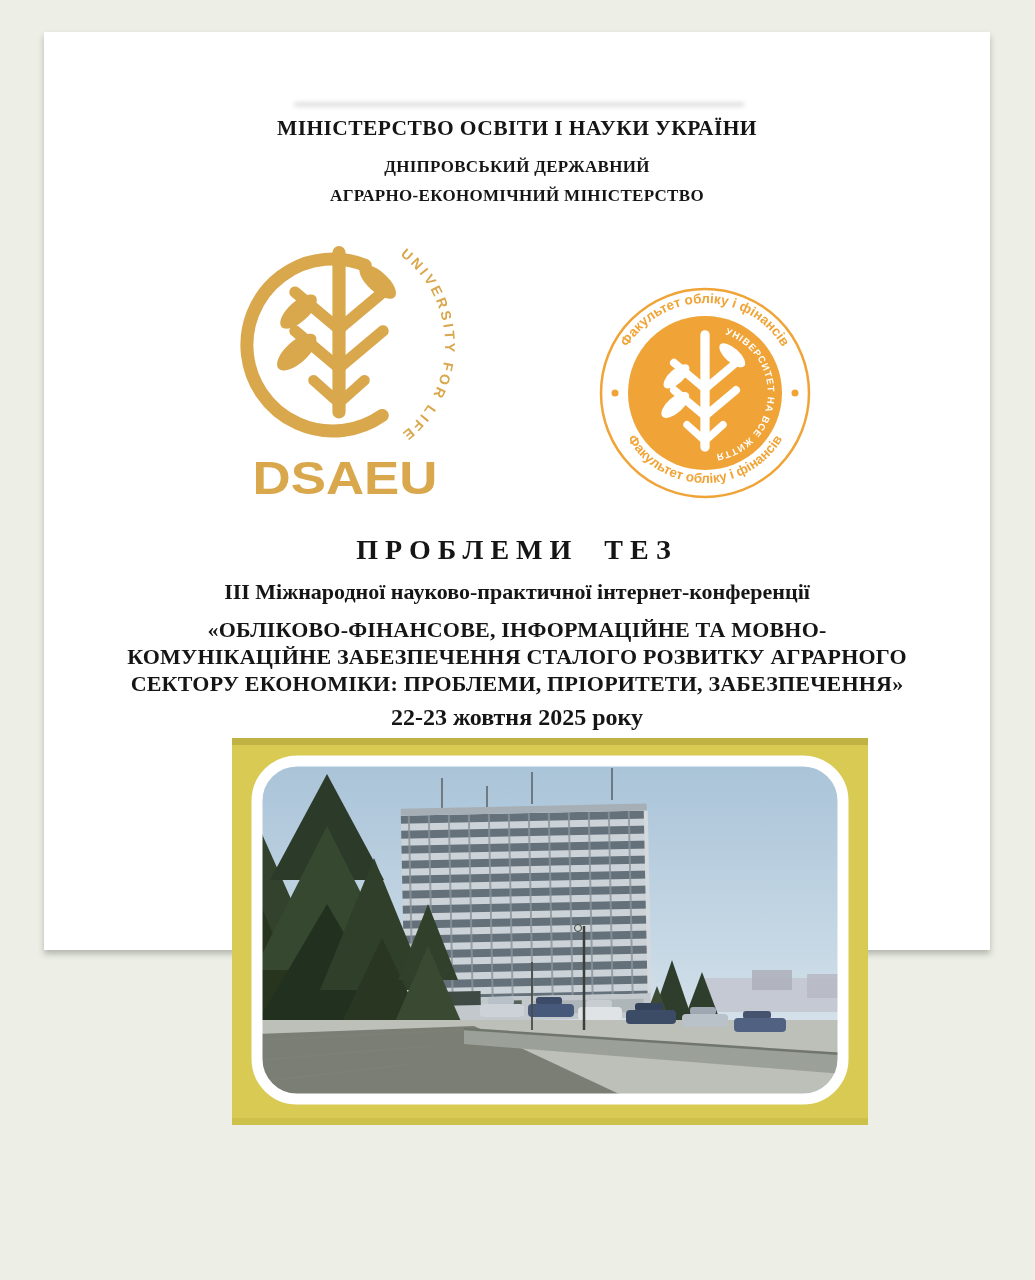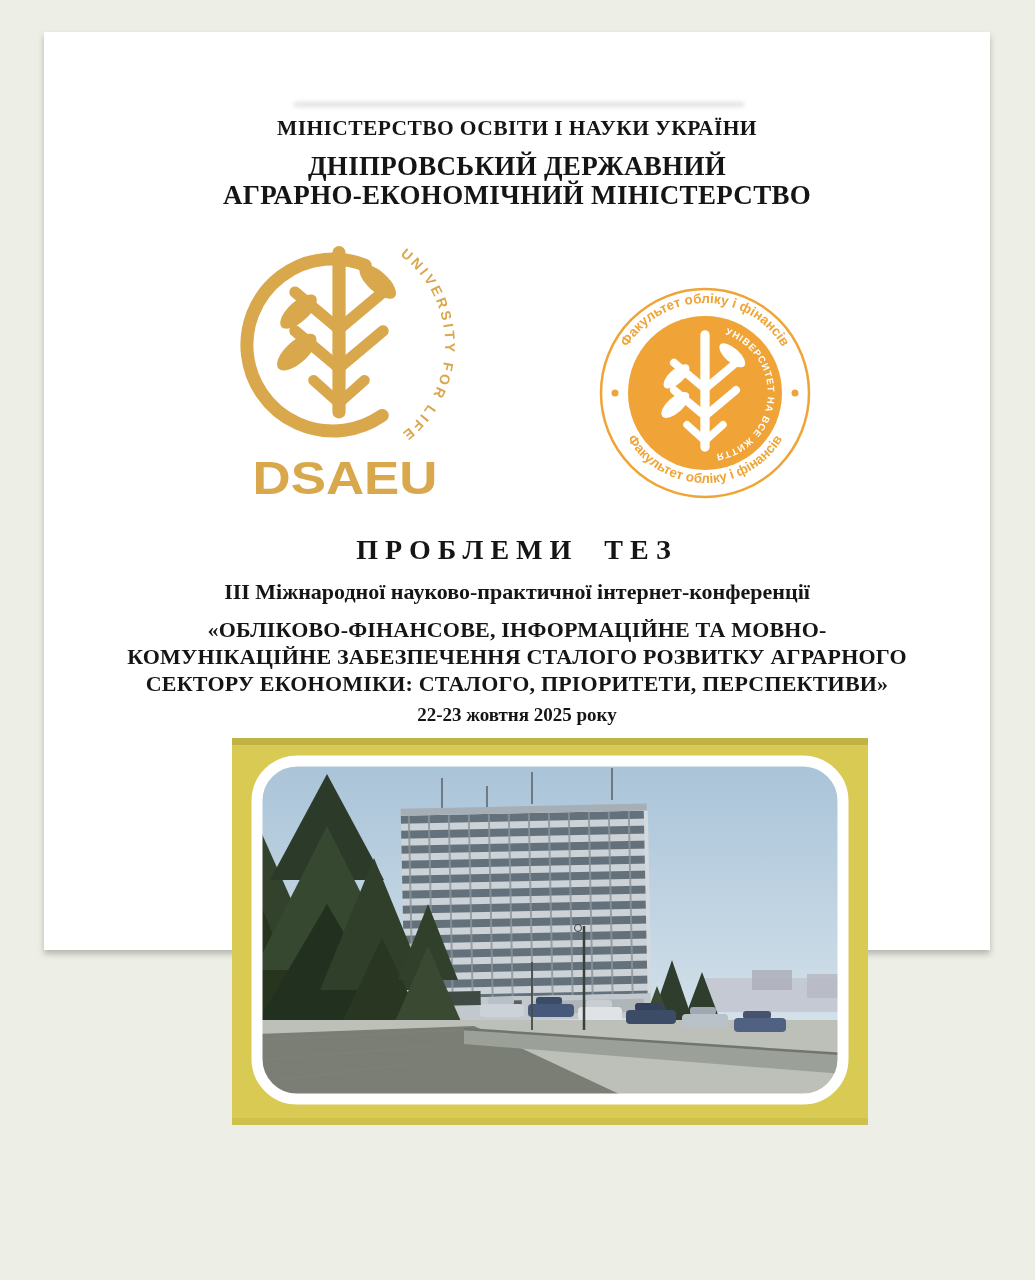--- a/index.html
+++ b/index.html
@@ -16,25 +16,25 @@
   }
   .ctext{
     position:absolute;left:0;width:100%;text-align:center;
     color:#151515;font-weight:bold;
   }
   .scan-artifact{
     position:absolute;top:70px;left:250px;width:450px;height:5px;
     background:rgba(150,150,150,.28);filter:blur(2px);
   }
   .ministry{top:84px;font-size:21.5px;letter-spacing:.4px;}
-  .university{top:120px;font-size:27px;line-height:29px;letter-spacing:.3px;}
+  .university{top:120px;font-size:17px;line-height:29px;letter-spacing:.3px;}
   .collection{top:502px;font-size:28px;letter-spacing:7px;word-spacing:12px;}
   .conf-kind{top:547px;font-size:22px;}
   .conf-title{top:584px;font-size:22px;line-height:27px;letter-spacing:.2px;}
-  .dates{top:672px;font-size:19px;}
+  .dates{top:672px;font-size:24px;}
   .place-year{top:1114px;font-size:21.5px;}
   .logo-dsaeu{position:absolute;left:189px;top:206px;width:227px;height:267px;}
   .logo-seal{position:absolute;left:554px;top:251px;width:215px;height:220px;}
   .photo-frame{position:absolute;left:188px;top:706px;width:636px;height:387px;}
   svg{display:block;width:100%;height:100%;}
 </style>
 </head>
 <body>
 
 <svg width="0" height="0" style="position:absolute" aria-hidden="true">
@@ -100,21 +100,21 @@
     </svg>
   </div>
 
   <div class="ctext collection">ПРОБЛЕМИ ТЕЗ</div>
 
   <div class="ctext conf-kind">ІІІ Міжнародної науково-практичної інтернет-конференції</div>
 
   <div class="ctext conf-title">
     <div>«ОБЛІКОВО-ФІНАНСОВЕ, ІНФОРМАЦІЙНЕ ТА МОВНО-</div>
     <div>КОМУНІКАЦІЙНЕ ЗАБЕЗПЕЧЕННЯ СТАЛОГО РОЗВИТКУ АГРАРНОГО</div>
-    <div>СЕКТОРУ ЕКОНОМІКИ: СТАЛОГО, ПРІОРИТЕТИ, ПЕРСПЕКТИВИ»</div>
+    <div>СЕКТОРУ ЕКОНОМІКИ: ПРОБЛЕМИ, ПРІОРИТЕТИ, ЗАБЕЗПЕЧЕННЯ»</div>
   </div>
 
   <div class="ctext dates">22-23 жовтня 2025 року</div>
 
   <div class="photo-frame">
     <svg viewBox="0 0 636 387">
       <defs>
         <linearGradient id="sky" x1="0" y1="0" x2="0" y2="1">
           <stop offset="0" stop-color="#a9c3d8"></stop>
           <stop offset="0.6" stop-color="#c9dae6"></stop>

